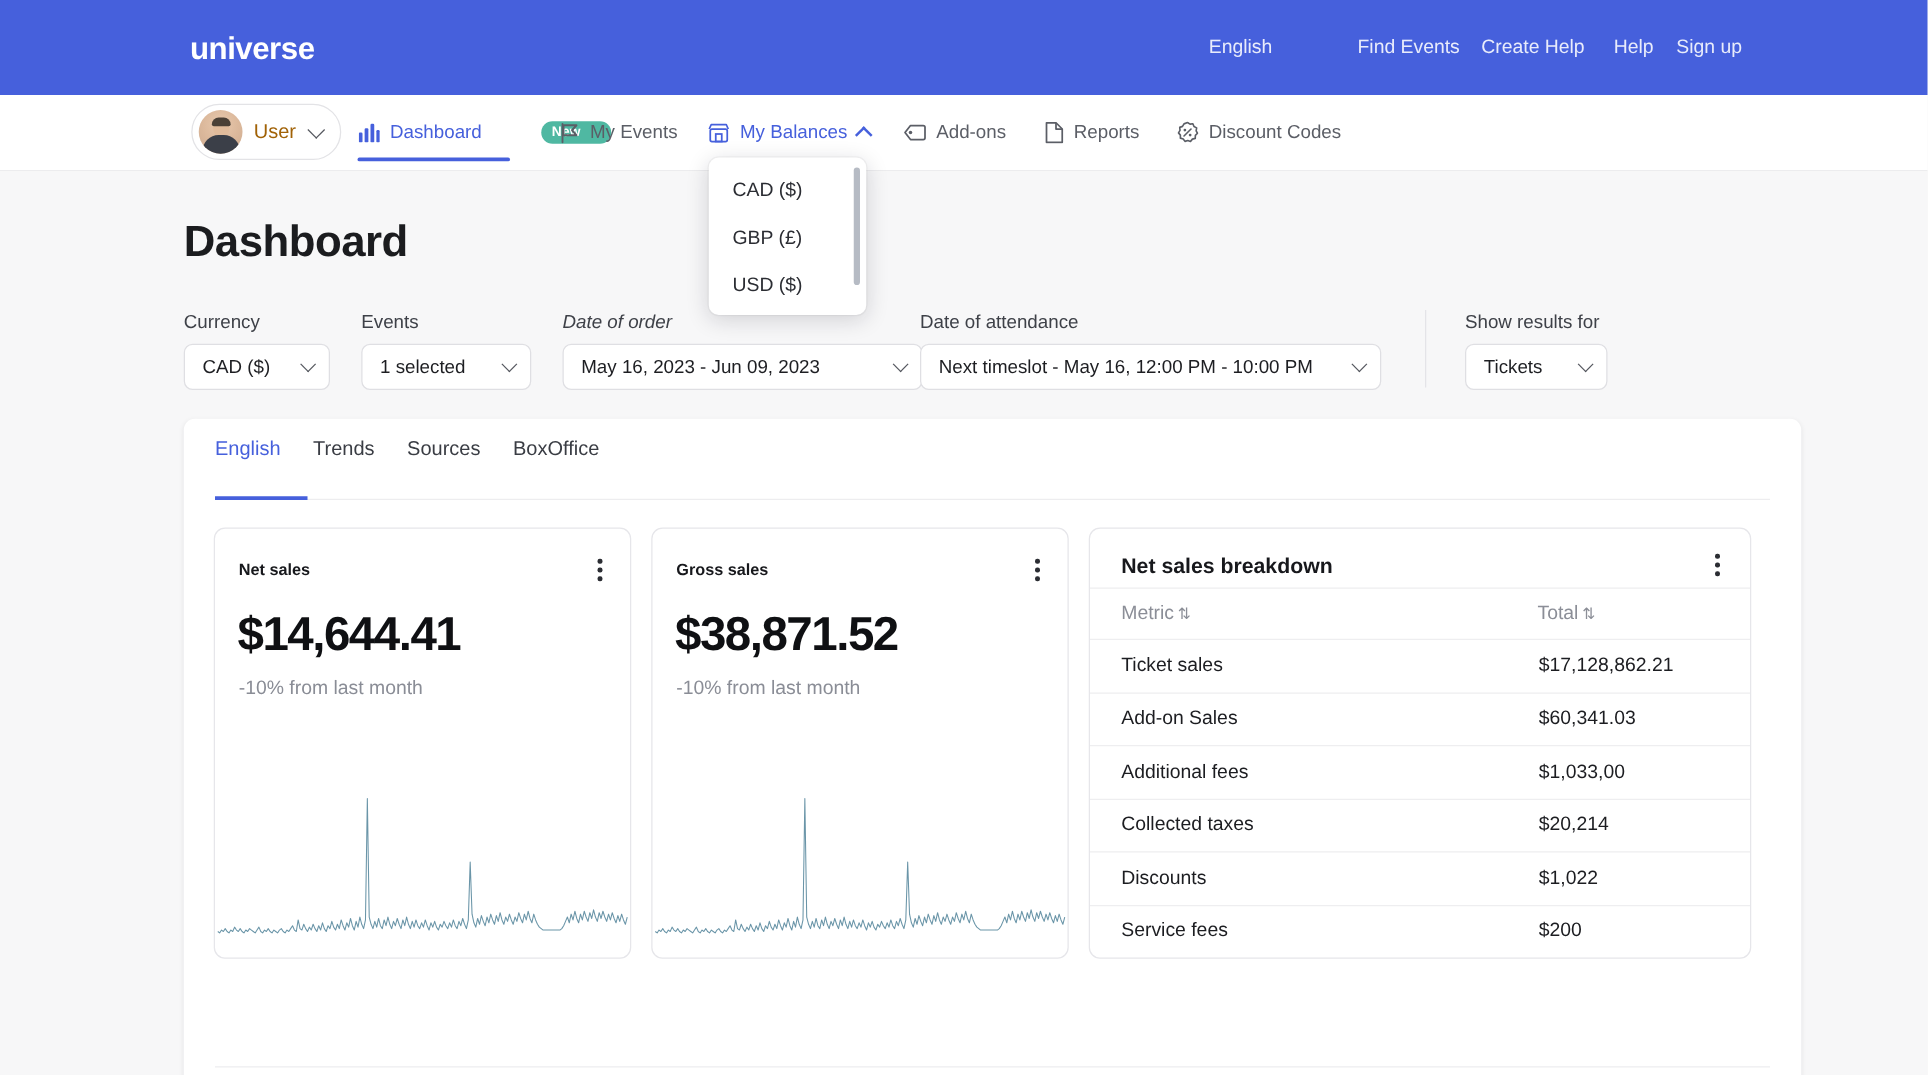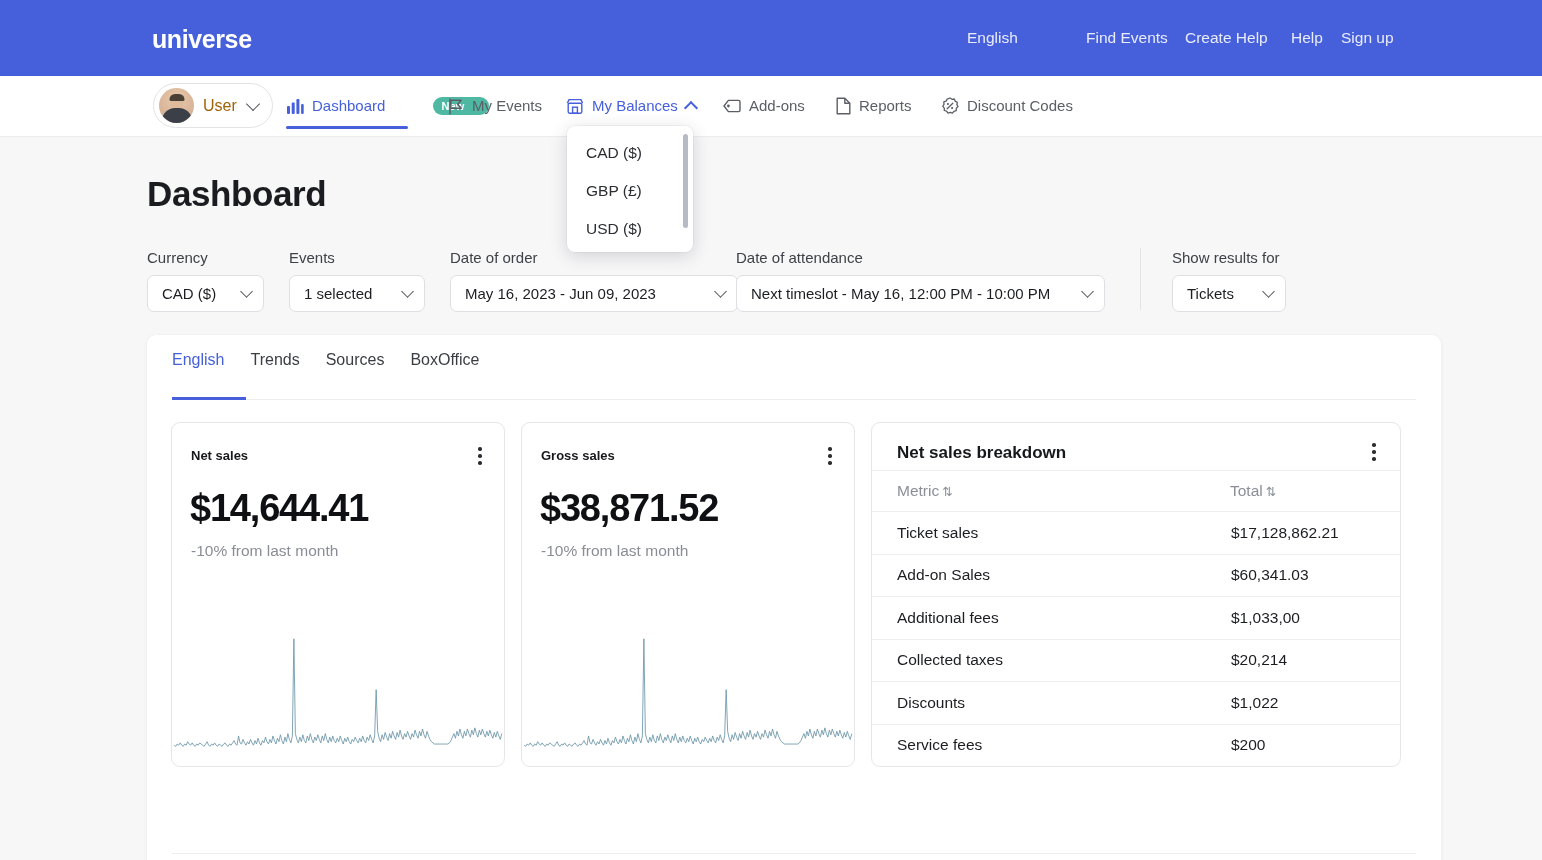--- a/index.html
+++ b/index.html
@@ -142,21 +142,21 @@
     border: 1px solid #dfdfe3; border-radius: 7px; background: #fff;
     display: flex; align-items: center; justify-content: space-between;
     padding: 0 12px 0 14px; font-size: 15px; color: #1d1e22;
     cursor: pointer;
   }
   .fctl .chev { width: 9px; height: 9px; border-width: 1.7px; margin-top: -4px; margin-left: 10px; border-color: #54575e; }
   .fdiv { position: absolute; left: 1140px; top: 111px; width: 1px; height: 62px; background: #e4e4e8; }
 
   .f1l { left: 147px; top: 111px; text-align: right; }      .f1 { left: 147px; top: 138px; width: 117px; }
   .f2l { left: 289px; top: 111px; }      .f2 { left: 289px; top: 138px; width: 136px; }
-  .f3l { left: 450px; top: 111px; }      .f3 { left: 450px; top: 138px; width: 288px; }
+  .f3l { left: 450px; top: 111px; font-style: italic; }      .f3 { left: 450px; top: 138px; width: 288px; }
   .f4l { left: 736px; top: 111px; }      .f4 { left: 736px; top: 138px; width: 369px; }
   .f5l { left: 1172px; top: 111px; }     .f5 { left: 1172px; top: 138px; width: 114px; }
 
   
   .card {
     position: absolute; left: 147px; top: 198px;
     width: 1294px; height: 560px;
     background: #fff; border-radius: 9px;
     box-shadow: 0 1px 4px rgba(20,20,35,0.07);
     overflow: hidden;

